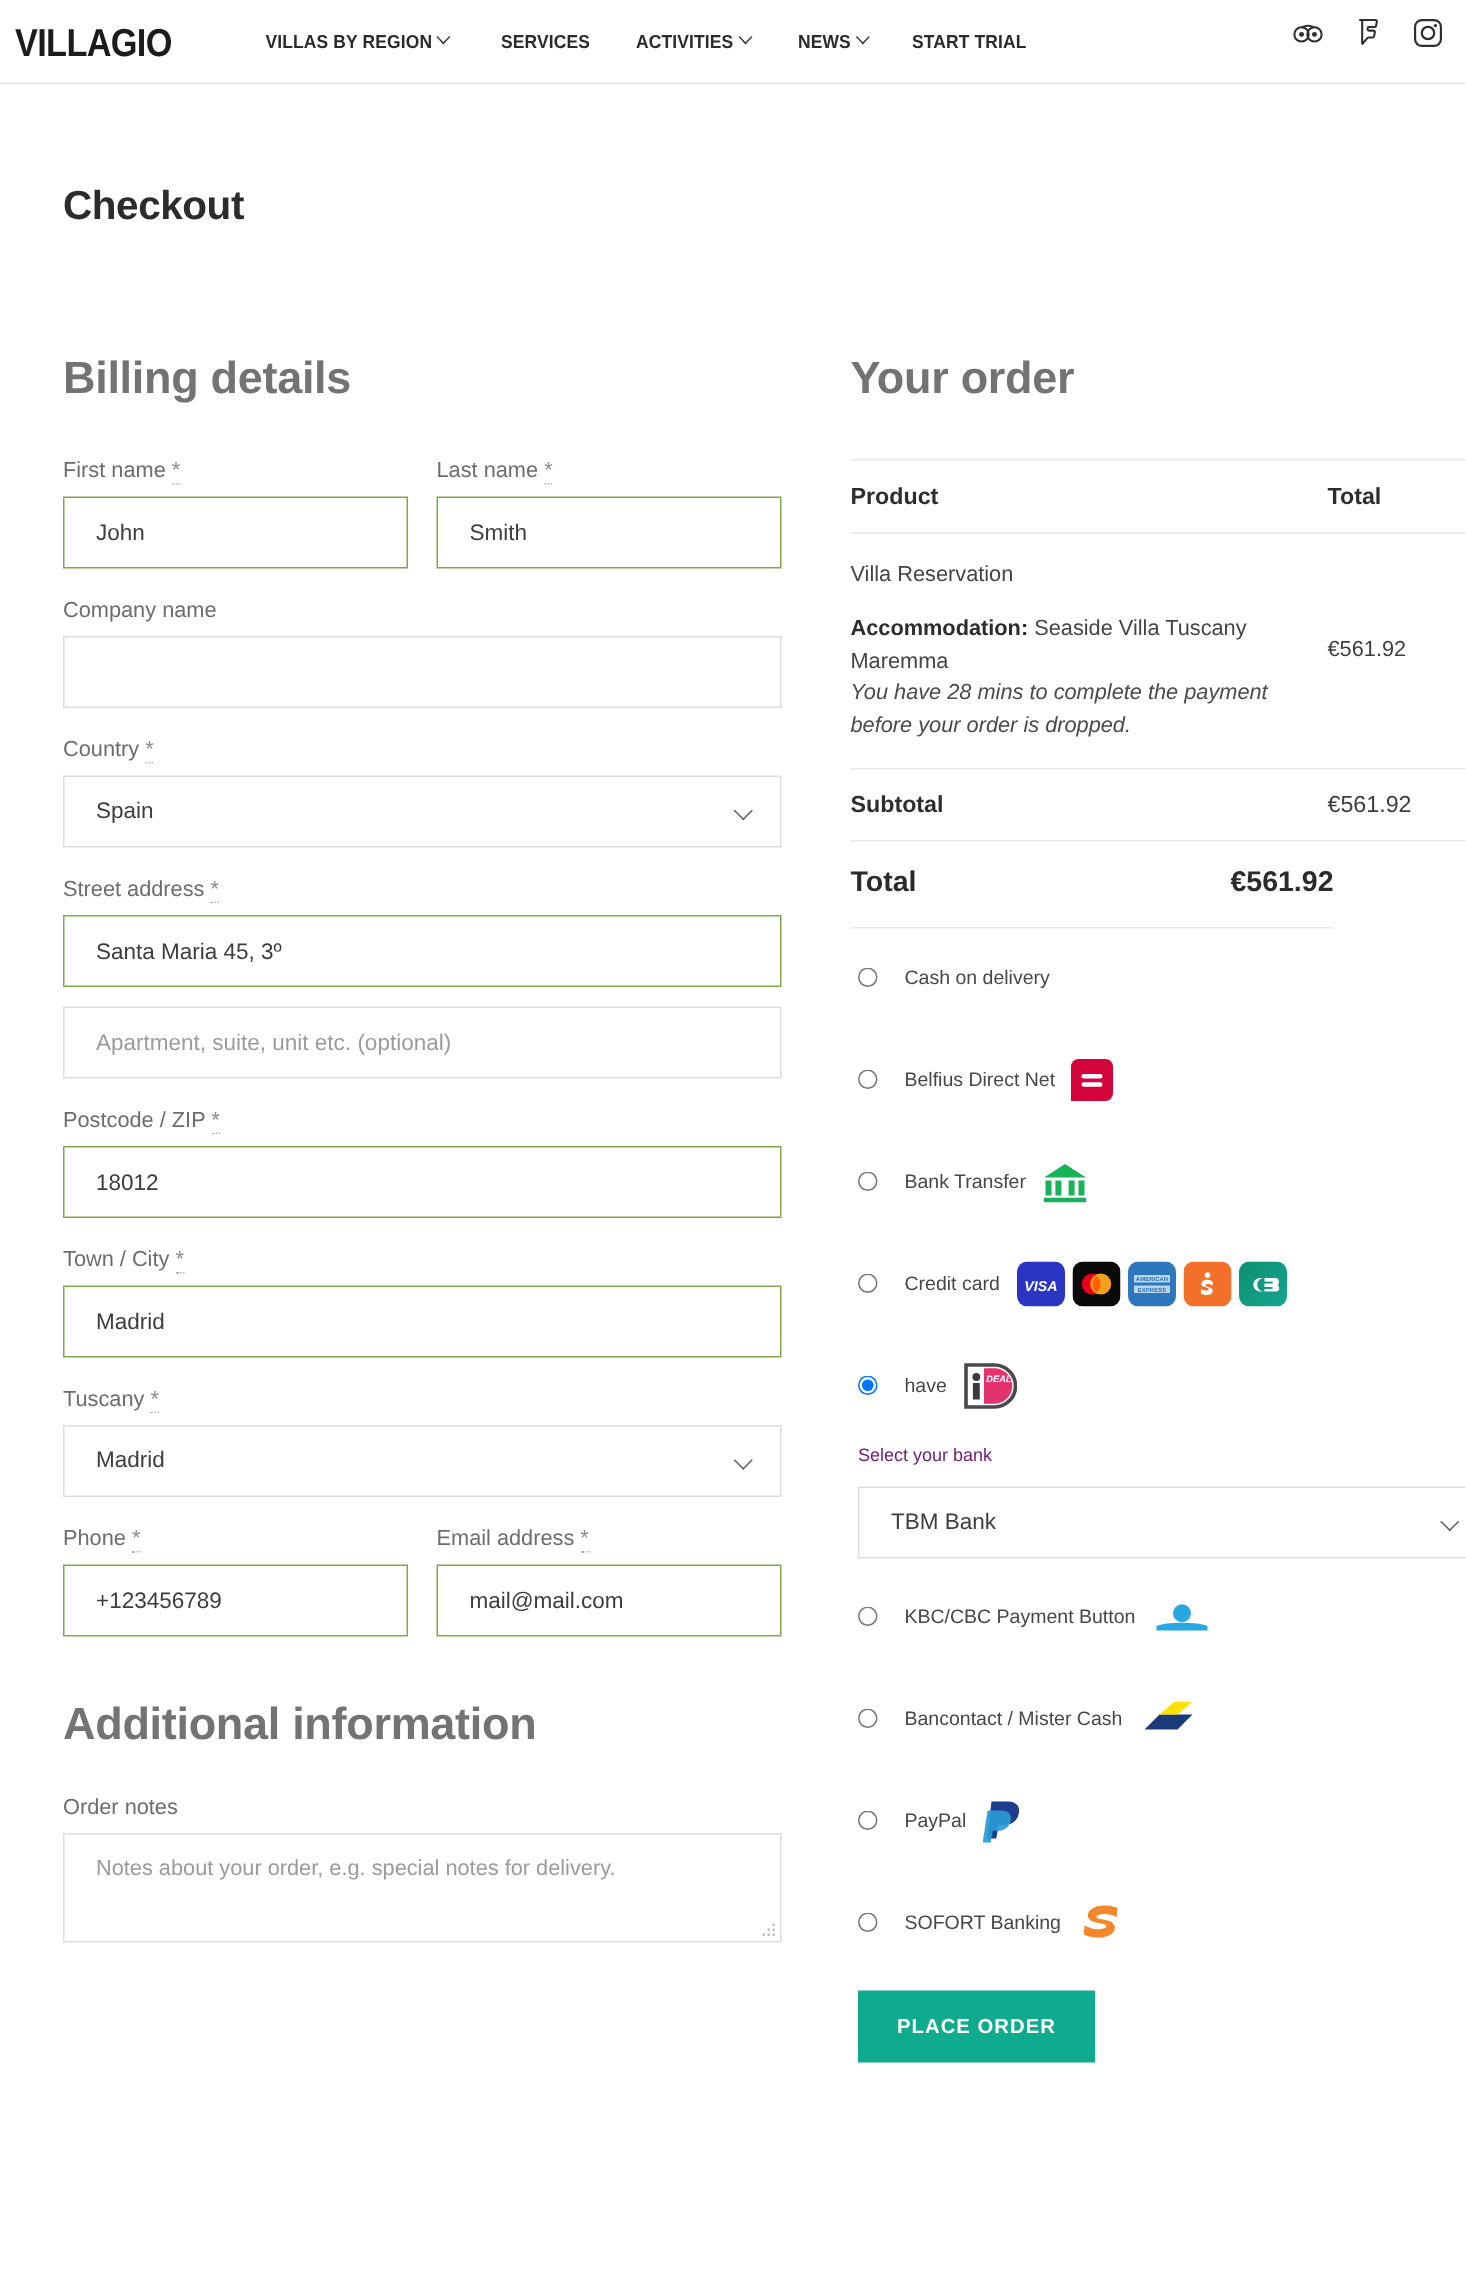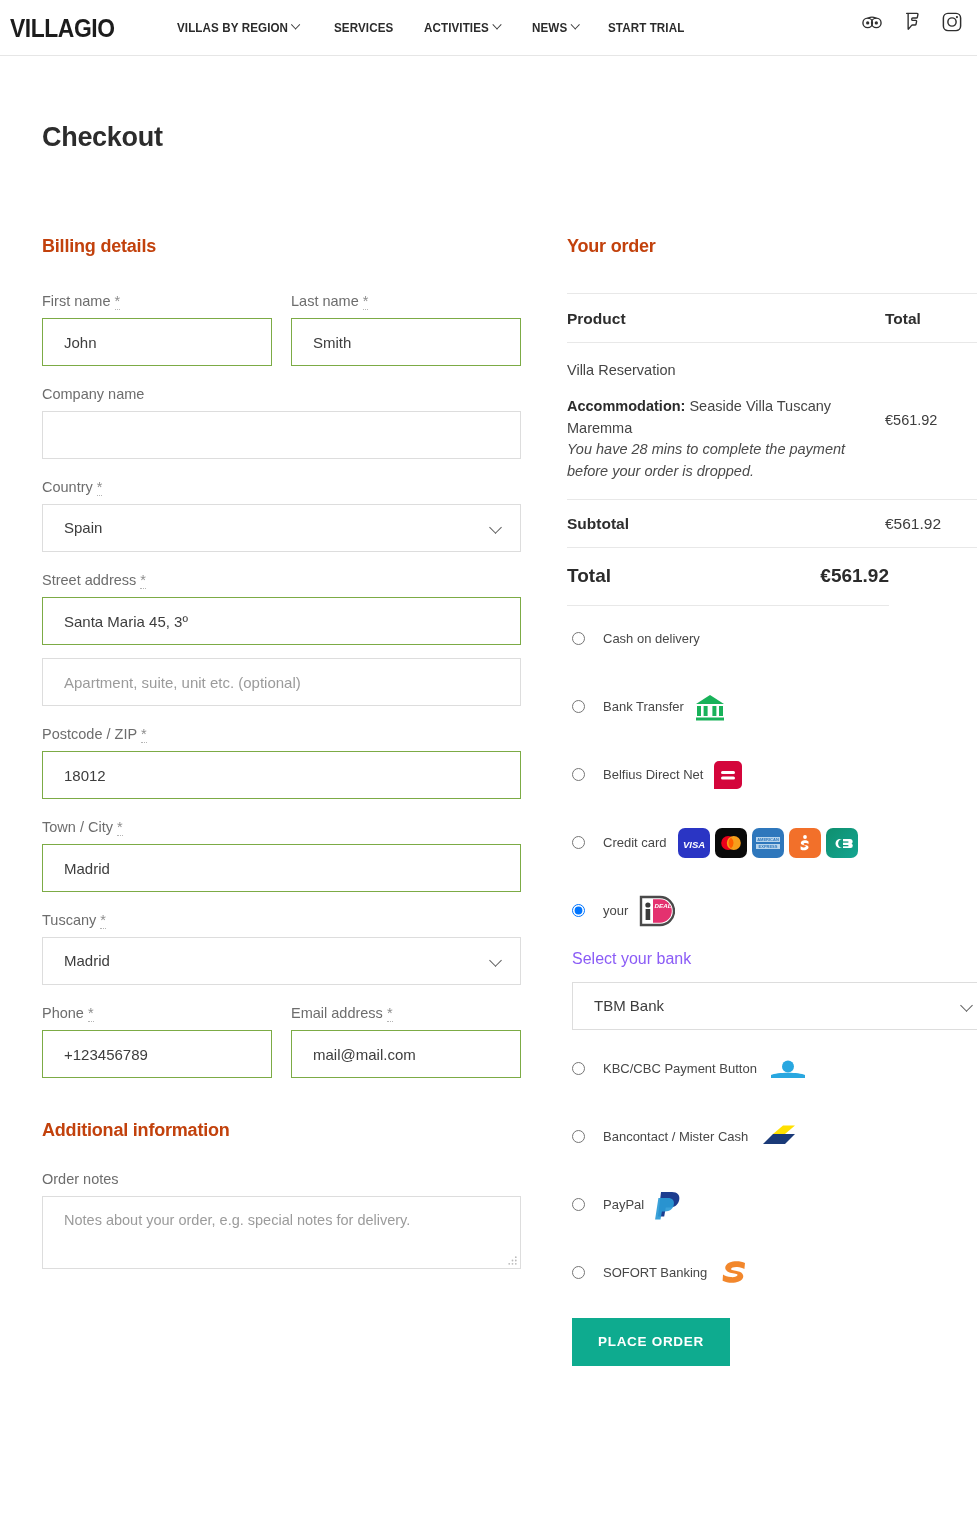--- a/index.html
+++ b/index.html
@@ -73,23 +73,23 @@
     font-weight: 700;
     color: #2c2c2c;
     letter-spacing: -0.3px;
     margin: 0;
   }
   .columns { position: absolute; top: 236px; left: 0; width: 977px; }
   .col-left  { position: absolute; left: 42px;  width: 479px; }
   .col-right { position: absolute; left: 567px; width: 410px; }
 
   h2.sec {
-    font-size: 18px;
+    font-size: 30px;
     font-weight: 700;
-    color: #c2410c;
+    color: #737373;
     margin: 0 0 36px 0;
     letter-spacing: -0.2px;
   }
 
   
   .field { margin-bottom: 20px; }
   .row2 { display: flex; gap: 19px; }
   .row2 .field { width: 230px; margin-bottom: 20px; }
   label.fl {
     display: block;
@@ -218,22 +218,22 @@
   .pay-label {
     font-size: 13px;
     color: #474747;
     white-space: nowrap;
   }
   .pay-ico { margin-left: 11px; display: flex; align-items: center; gap: 5px; }
   .pay-ico svg { display: block; }
 
   .bank-block { margin: -12px 0 22px 5px; }
   .bank-lab {
-    font-size: 16px;
-    color: #8b5cf6;
+    font-size: 12px;
+    color: #701a75;
     margin-bottom: 14px;
   }
   .bank-sel-wrap { position: relative; width: 420px; }
 
   .place-order {
     margin: 28px 0 0 5px;
     background: #0eab8f;
     color: #ffffff;
     border: none;
     height: 48px;
@@ -443,41 +443,41 @@
     
     <div class="pay-list">
 
       <div class="pay-item">
         <input class="radio" type="radio" name="pm" style="">
         <span class="pay-label">Cash on delivery</span>
       </div>
 
       <div class="pay-item">
         <input class="radio" type="radio" name="pm" style="">
+        <span class="pay-label">Belfius Direct Net</span>
+        <span class="pay-ico">
+          <svg width="28" height="28" viewBox="0 0 28 28">
+            <path d="M5 0 h18 a5 5 0 0 1 5 5 v18 a5 5 0 0 1 -5 5 h-23 v-23 a5 5 0 0 1 5 -5 z" fill="#d4053b"></path>
+            <rect x="7" y="10" width="14" height="3" rx="1.5" fill="#ffffff"></rect>
+            <rect x="7" y="15.5" width="14" height="3" rx="1.5" fill="#ffffff"></rect>
+          </svg>
+        </span>
+      </div>
+
+      <div class="pay-item">
+        <input class="radio" type="radio" name="pm" style="">
         <span class="pay-label">Bank Transfer</span>
         <span class="pay-ico">
           <svg width="30" height="28" viewBox="0 0 30 28">
             <polygon points="15,2 29,11 1,11" fill="#18b259"></polygon>
             <rect x="2" y="13" width="4" height="10" fill="#18b259"></rect>
             <rect x="8.6" y="13" width="4" height="10" fill="#18b259"></rect>
             <rect x="17.4" y="13" width="4" height="10" fill="#18b259"></rect>
             <rect x="24" y="13" width="4" height="10" fill="#18b259"></rect>
             <rect x="1" y="24.5" width="28" height="3" fill="#18b259"></rect>
-          </svg>
-        </span>
-      </div>
-
-      <div class="pay-item">
-        <input class="radio" type="radio" name="pm" style="">
-        <span class="pay-label">Belfius Direct Net</span>
-        <span class="pay-ico">
-          <svg width="28" height="28" viewBox="0 0 28 28">
-            <path d="M5 0 h18 a5 5 0 0 1 5 5 v18 a5 5 0 0 1 -5 5 h-23 v-23 a5 5 0 0 1 5 -5 z" fill="#d4053b"></path>
-            <rect x="7" y="10" width="14" height="3" rx="1.5" fill="#ffffff"></rect>
-            <rect x="7" y="15.5" width="14" height="3" rx="1.5" fill="#ffffff"></rect>
           </svg>
         </span>
       </div>
 
       <div class="pay-item">
         <input class="radio" type="radio" name="pm" style="">
         <span class="pay-label">Credit card</span>
         <span class="pay-ico">
           <svg width="32" height="30" viewBox="0 0 32 30">
             <rect width="32" height="30" rx="7" fill="#2a35c4"></rect>
@@ -513,21 +513,21 @@
             <path d="M17 15.6 h7.6 a2.2 2.2 0 0 1 0 4.4 h-7.6 z" fill="#ffffff"></path>
             <path d="M16.6 11 a4.5 4.5 0 0 0 0 9 h-2.6 a4.5 4.5 0 0 1 0 -9 z" fill="#ffffff"></path>
             <rect x="16.4" y="13.4" width="6" height="1.3" fill="url(#cbg)"></rect>
             <rect x="16.4" y="17" width="6" height="1.3" fill="url(#cbg)"></rect>
           </svg>
         </span>
       </div>
 
       <div class="pay-item">
         <input class="radio" type="radio" name="pm" checked="" style="">
-        <span class="pay-label">your</span>
+        <span class="pay-label">have</span>
         <span class="pay-ico">
           <svg width="36" height="32" viewBox="0 0 36 32">
             <path d="M2 2 h19 a13 13 0 0 1 0 28 h-19 z" fill="#ffffff" stroke="#4a4a4a" stroke-width="2.4"></path>
             <path d="M14 4.2 h7 a11.8 11.8 0 0 1 0 23.6 h-7 z" fill="#e4316f"></path>
             <rect x="6.6" y="14" width="4.6" height="11" fill="#3a3a3a"></rect>
             <circle cx="8.9" cy="10" r="2.6" fill="#3a3a3a"></circle>
             <text x="24" y="13" font-family="'Liberation Sans',sans-serif" font-size="6.2" font-weight="bold" font-style="italic" fill="#ffffff" text-anchor="middle">DEAL</text>
           </svg>
         </span>
       </div>

